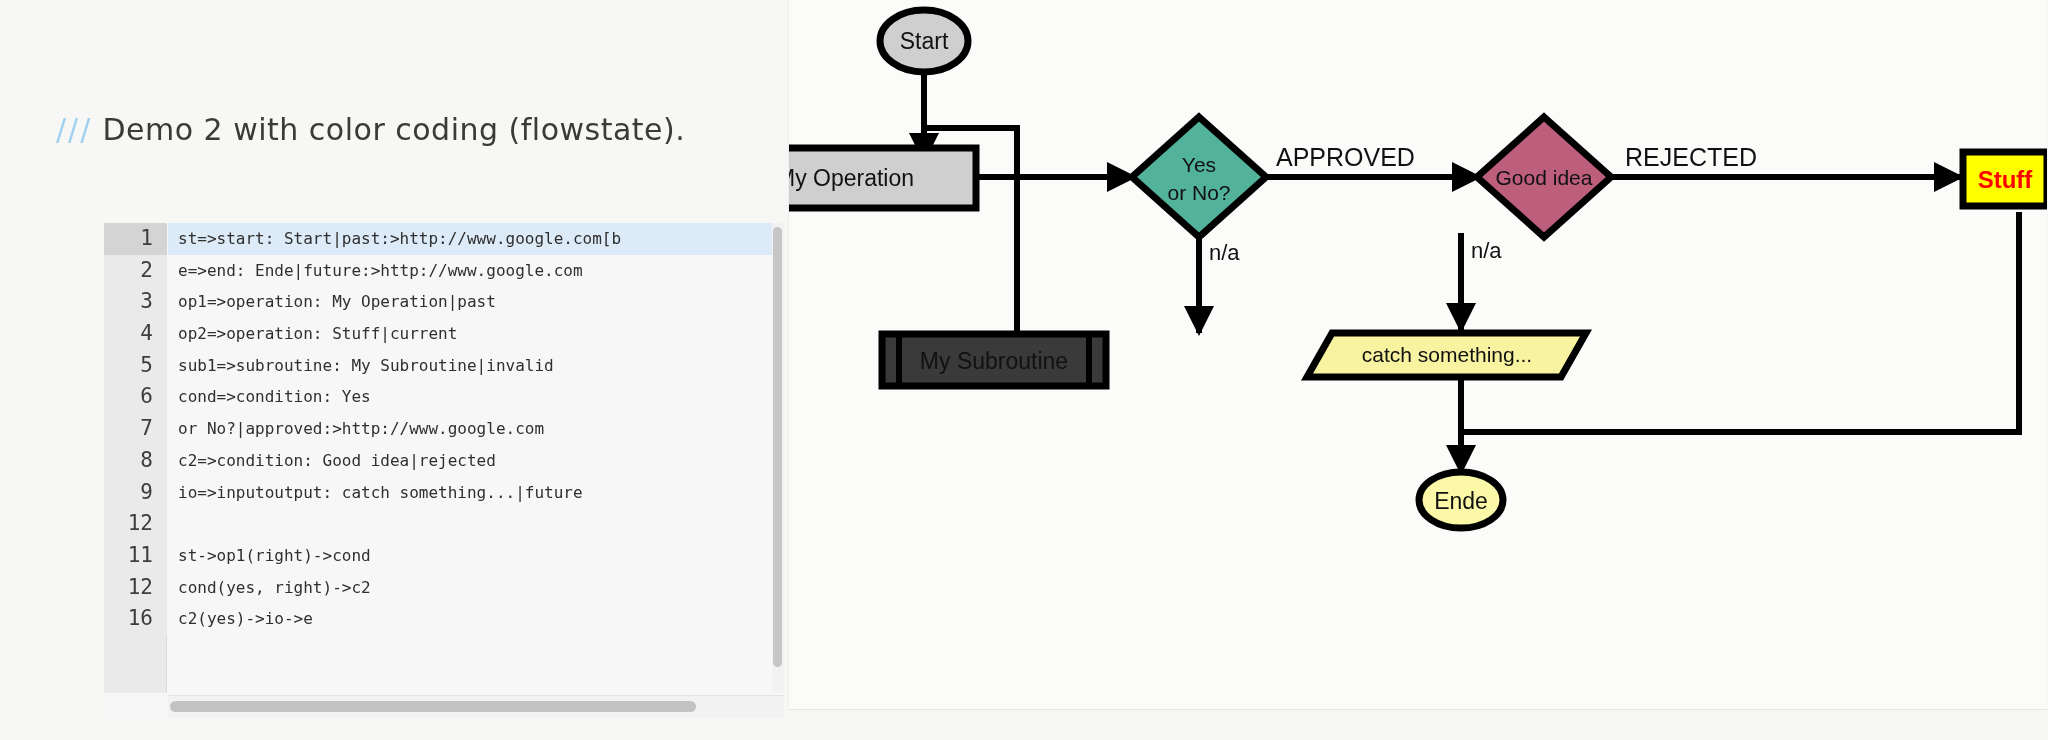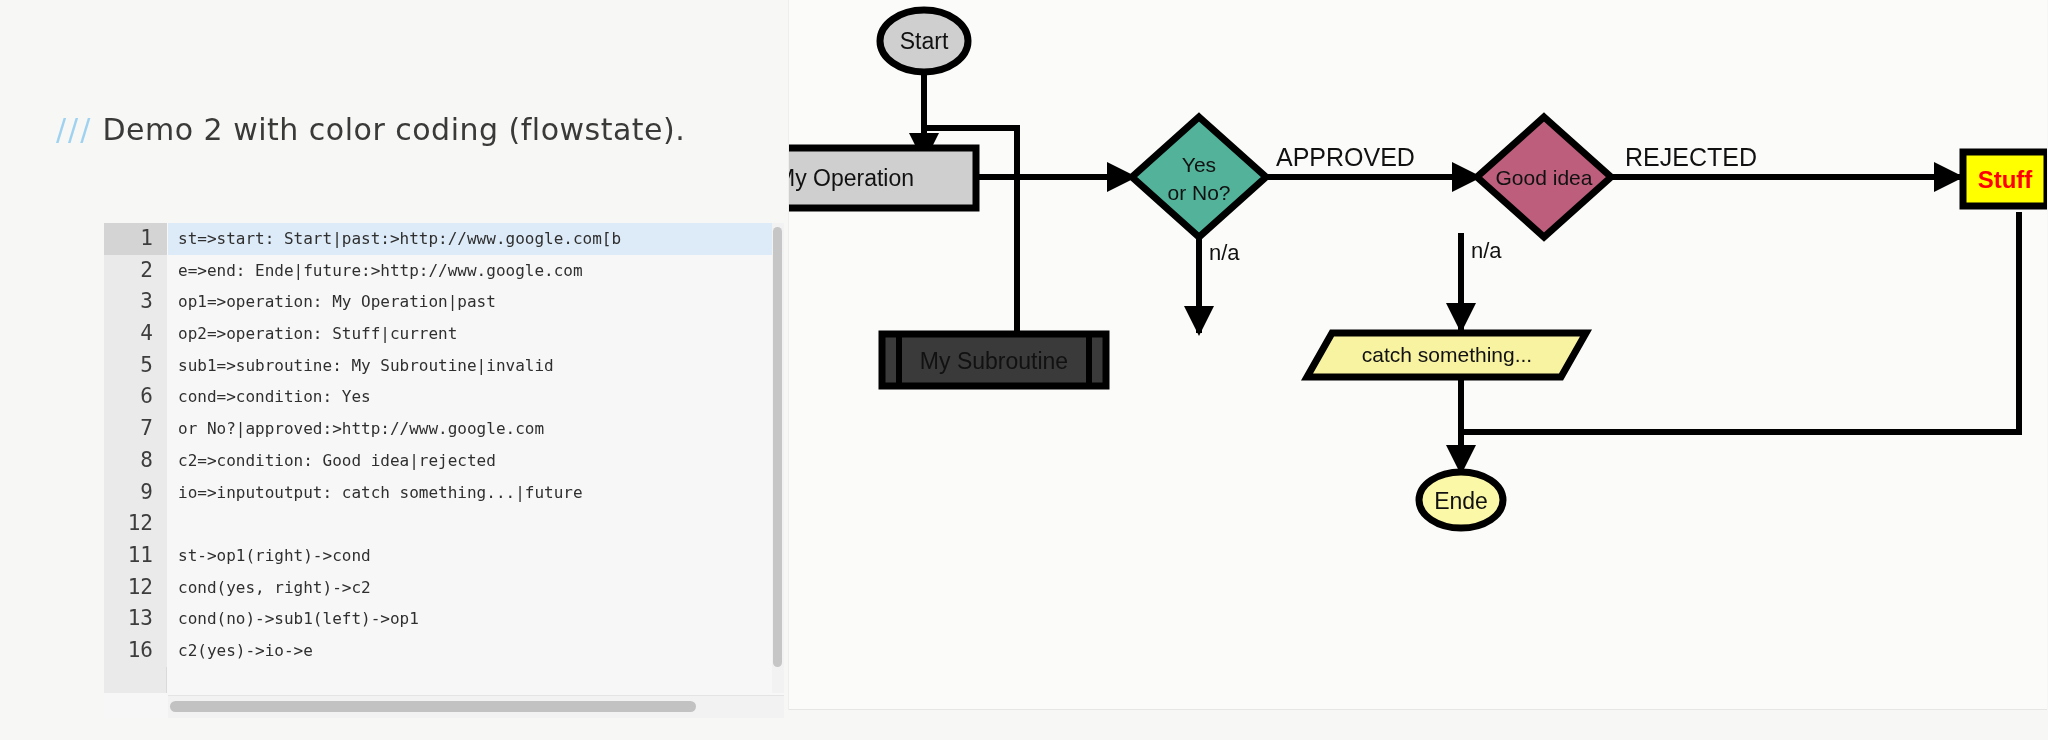--- a/index.html
+++ b/index.html
@@ -266,24 +266,20 @@
             </div>
             <div class="row">
               <div class="ln">11</div>
               <div class="code">st-&gt;op1(right)-&gt;cond</div>
             </div>
             <div class="row">
               <div class="ln">12</div>
               <div class="code">cond(yes, right)-&gt;c2</div>
             </div>
             <div class="row">
-              <div class="ln">13</div>
-              <div class="code">cond(no)-&gt;sub1(left)-&gt;op1</div>
-            </div>
-            <div class="row">
               <div class="ln">16</div>
               <div class="code">c2(yes)-&gt;io-&gt;e</div>
             </div>
           </div>
         <div id="v-scroll-track">
           <div id="v-scroll-thumb"></div>
         </div>
       </div>
       <div id="h-scroll-track">
         <div id="h-scroll-thumb"></div>

